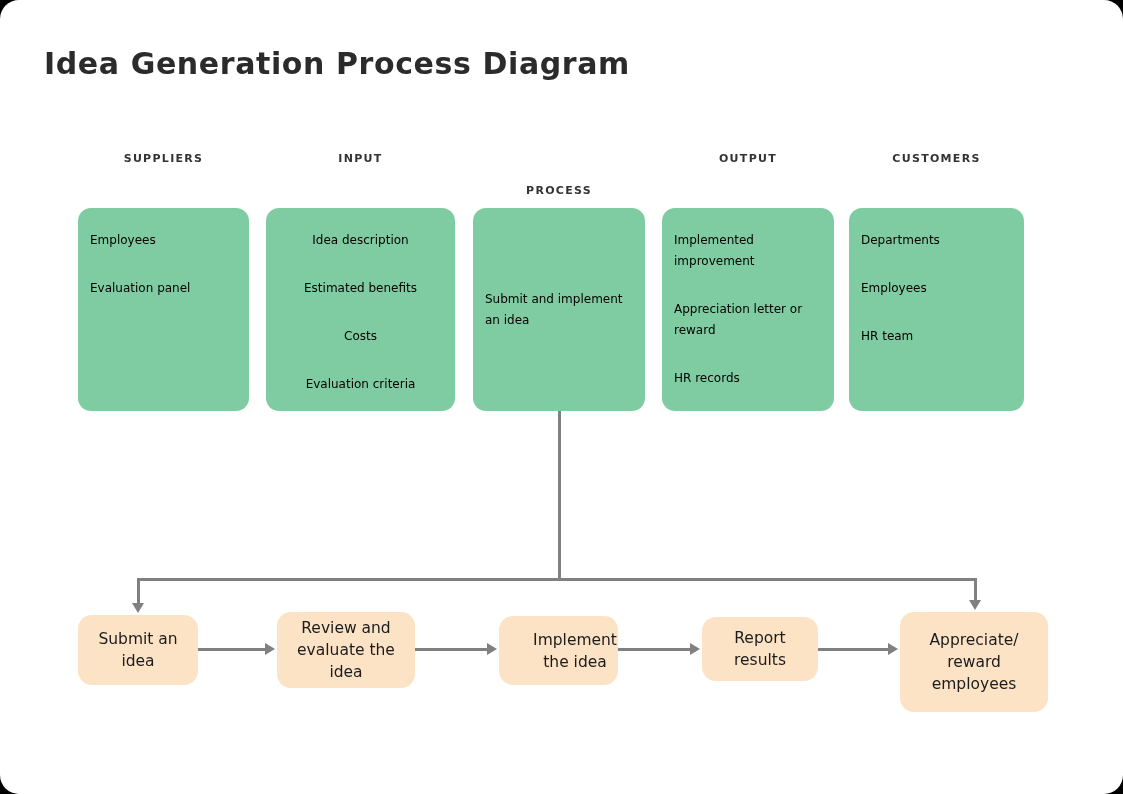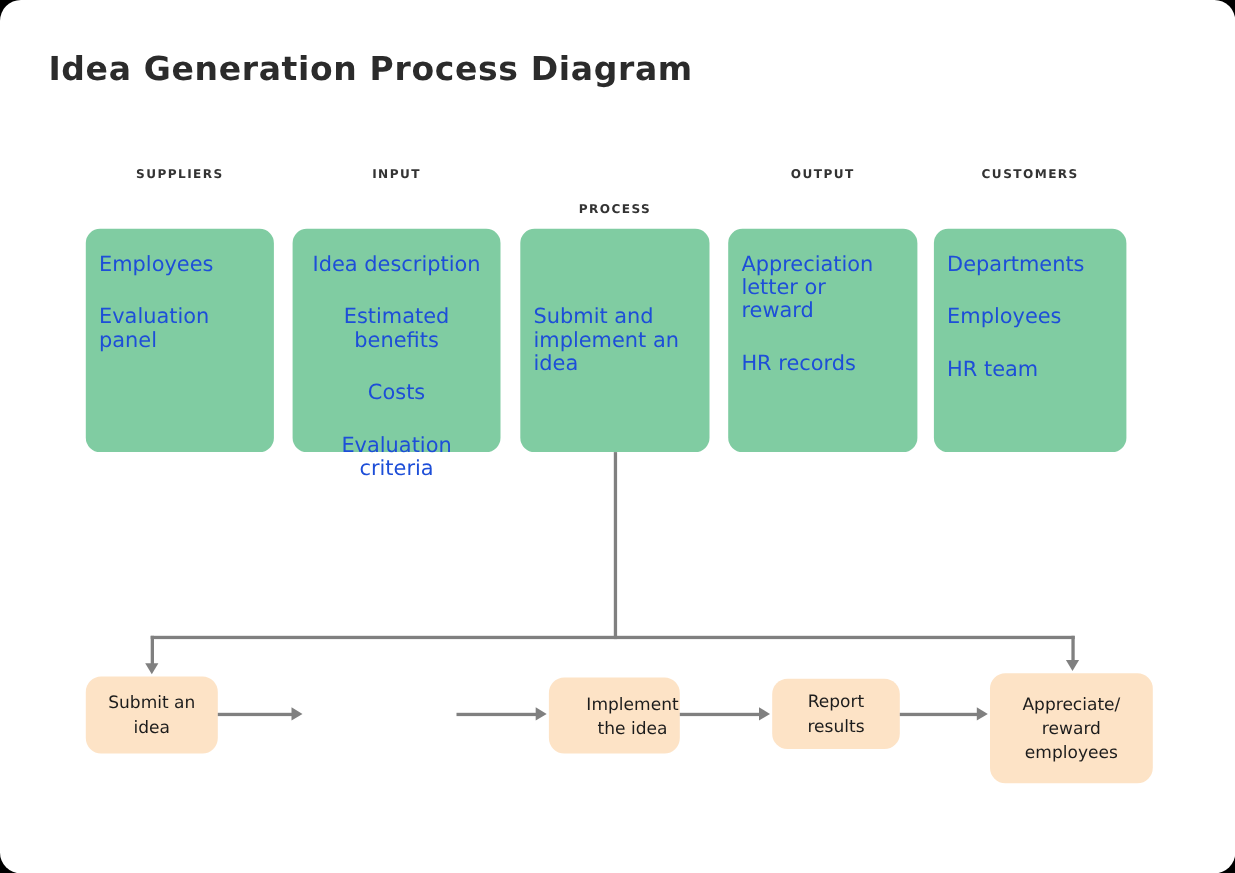--- a/index.html
+++ b/index.html
@@ -59,22 +59,22 @@
   }
   .sipoc-box .lines {
     padding: 0 12px 0 12px;
   }
   .sipoc-box.middle {
     display: flex;
     align-items: center;
     padding: 0;
   }
   .sipoc-line {
-    font-size: 19px;
-    color: #1d4ed8;
+    font-size: 12px;
+    color: #000000;
     line-height: 21px;
     margin-bottom: 27px;
     font-family: "DejaVu Sans", sans-serif;
   }
   .sipoc-line:last-child { margin-bottom: 0; }
 
   
   .flow-box {
     background: #fde3c6;
     border-radius: 14px;
@@ -139,20 +139,21 @@
   </div>
 
   <div class="abs sipoc-box middle" style="left:473px; width:172px;">
     <div class="lines" style="width:100%;">
       <div class="sipoc-line">Submit and implement an idea</div>
     </div>
   </div>
 
   <div class="abs sipoc-box" style="left:662px; width:172px;">
     <div class="lines">
+      <div class="sipoc-line">Implemented improvement</div>
       <div class="sipoc-line">Appreciation letter or reward</div>
       <div class="sipoc-line">HR records</div>
     </div>
   </div>
 
   <div class="abs sipoc-box" style="left:849px; width:175px;">
     <div class="lines">
       <div class="sipoc-line">Departments</div>
       <div class="sipoc-line">Employees</div>
       <div class="sipoc-line">HR team</div>
@@ -166,20 +167,23 @@
   <div class="abs conn conn-v" style="left:137px; top:578px; height:27px;"></div>
   <div class="abs arrow-down" style="left:132px; top:603px;"></div>
 
   <div class="abs conn conn-v" style="left:974px; top:578px; height:24px;"></div>
   <div class="abs arrow-down" style="left:969px; top:600px;"></div>
 
   <div class="abs flow-box" style="left:78px; top:615px; width:120px; height:70px;">
     <div class="flow-label">Submit an idea</div>
   </div>
 
+  <div class="abs flow-box" style="left:277px; top:612px; width:138px; height:76px;">
+    <div class="flow-label">Review and evaluate the idea</div>
+  </div>
 
   <div class="abs flow-box" style="left:499px; top:616px; width:119px; height:69px;padding-left:33px;">
     <div class="flow-label">Implement the idea</div>
   </div>
 
   <div class="abs flow-box" style="left:702px; top:617px; width:116px; height:64px;justify-content:center;">
     <div class="flow-label">Report results</div>
   </div>
 
   <div class="abs flow-box" style="left:900px; top:612px; width:148px; height:100px;">

